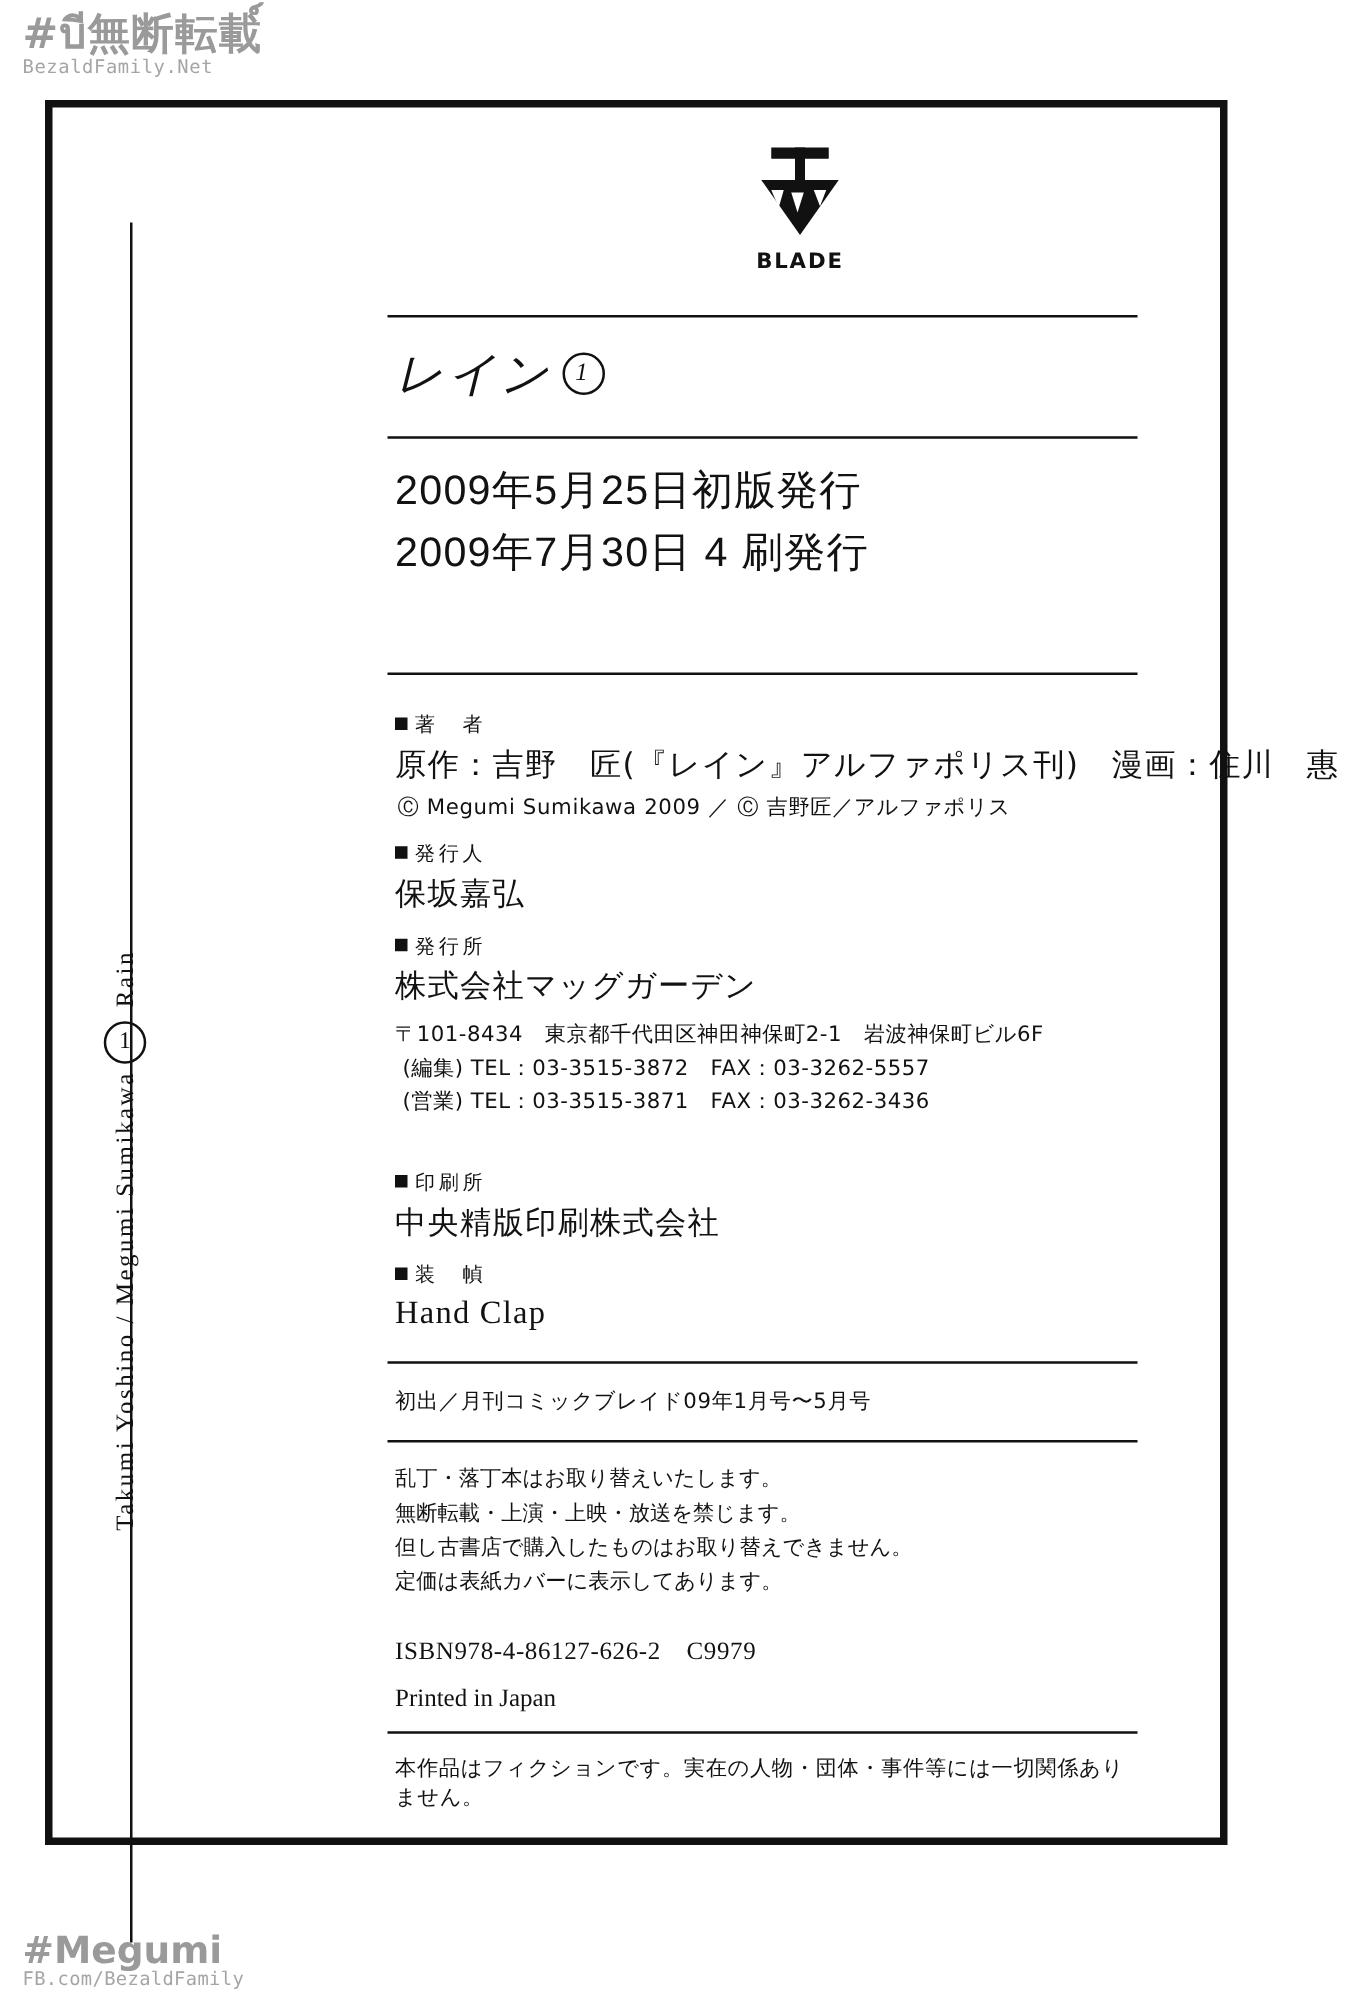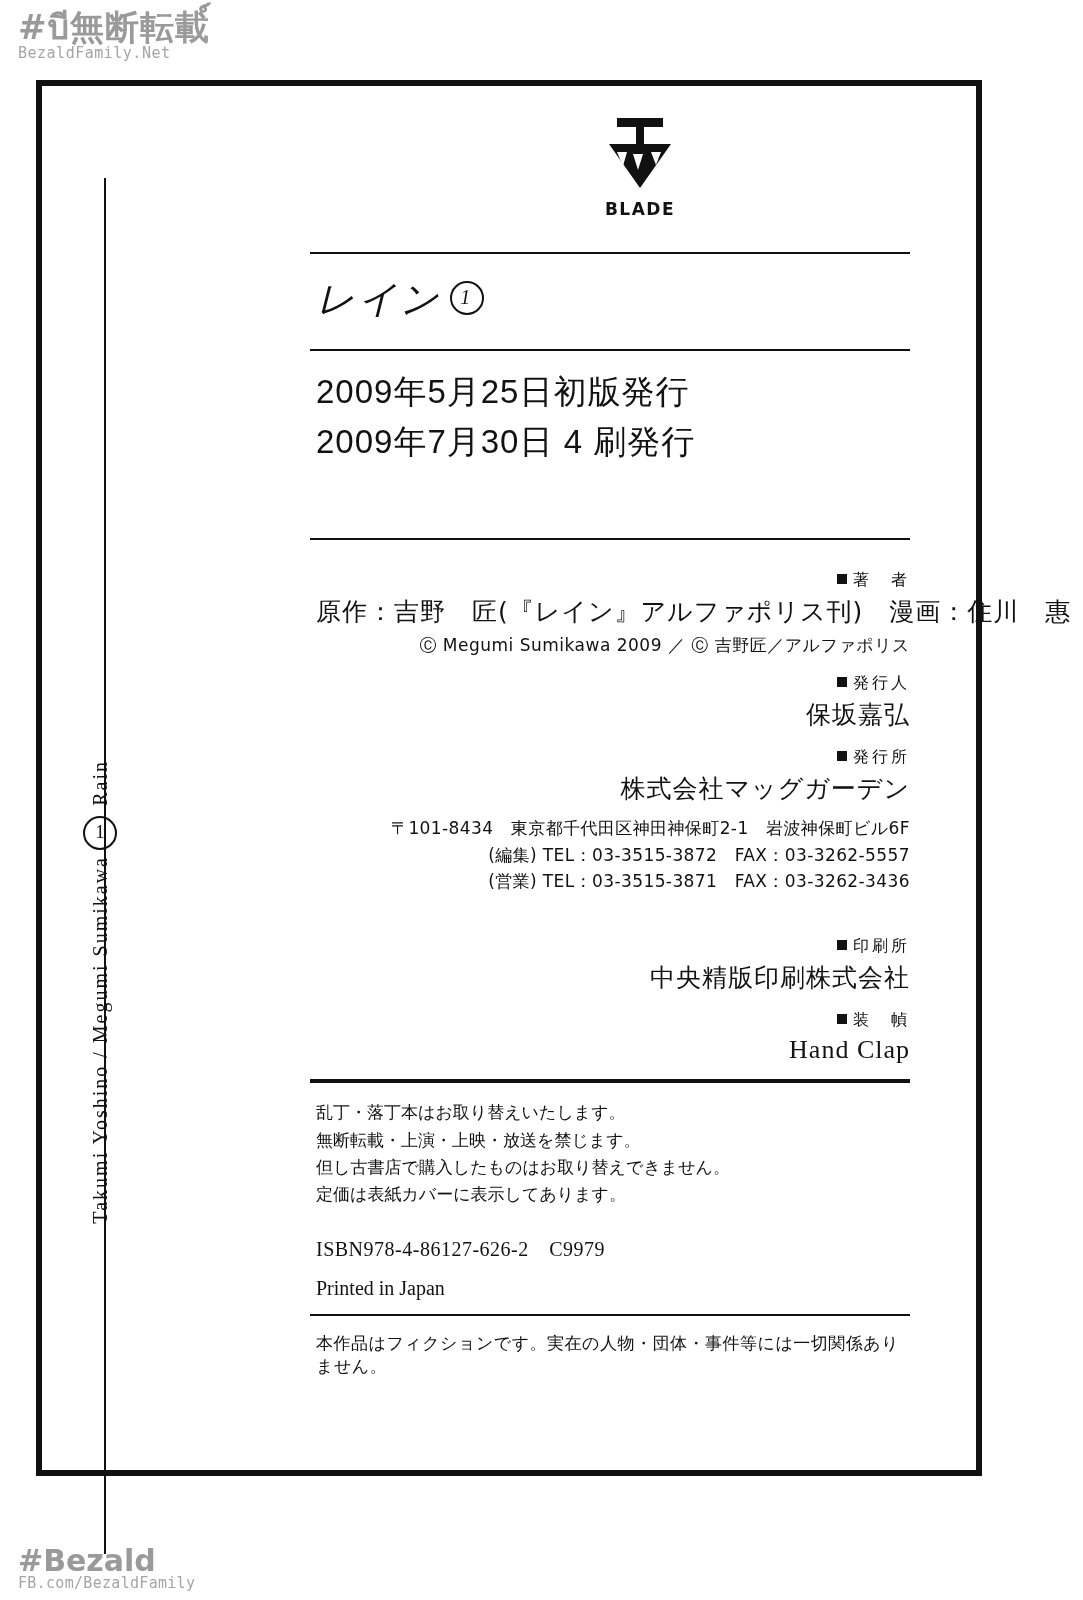--- a/index.html
+++ b/index.html
@@ -135,21 +135,21 @@
     font-size: 17px;
     line-height: 1.08;
     letter-spacing: 1.5px;
   }
 
   hr.rule {
     border: 0;
     border-top: 2px solid #111;
     margin: 0;
   }
-  .sec { padding: 14px 0 4px 0; text-align: right; }
+  .sec { padding: 14px 0 14px 0; }
 
   .title-jp {
     font-family: "DejaVu Sans", sans-serif;
     font-size: 38px;
     letter-spacing: 3px;
     padding: 20px 0 24px 6px;
     white-space: nowrap;
     font-style: italic;
   }
   .title-jp .circ {
@@ -321,34 +321,35 @@
 
     <div class="lbl"><span class="sq"></span>印刷所</div>
     <div class="big">中央精版印刷株式会社</div>
 
     <div class="lbl"><span class="sq"></span>装　幀</div>
     <div class="handclap">Hand Clap</div>
   </div>
 
   <hr class="rule">
 
+  <div class="firstpub">初出／月刊コミックブレイド09年1月号〜5月号</div>
 
   <hr class="rule">
 
   <div class="notices">
     <div>乱丁・落丁本はお取り替えいたします。</div>
     <div>無断転載・上演・上映・放送を禁じます。</div>
     <div>但し古書店で購入したものはお取り替えできません。</div>
     <div>定価は表紙カバーに表示してあります。</div>
   </div>
 
   <div class="isbn">ISBN978-4-86127-626-2　C9979</div>
   <div class="printed">Printed in Japan</div>
 
   <hr class="rule">
 
   <div class="disclaimer">本作品はフィクションです。実在の人物・団体・事件等には一切関係ありません。</div>
 </div>
 
 <div class="wm-bottom">
-  <div class="wm-tag">#Bezald</div>
+  <div class="wm-tag">#Megumi</div>
   <div class="wm-fb">FB.com/BezaldFamily</div>
 </div>
 
 </body></html>

